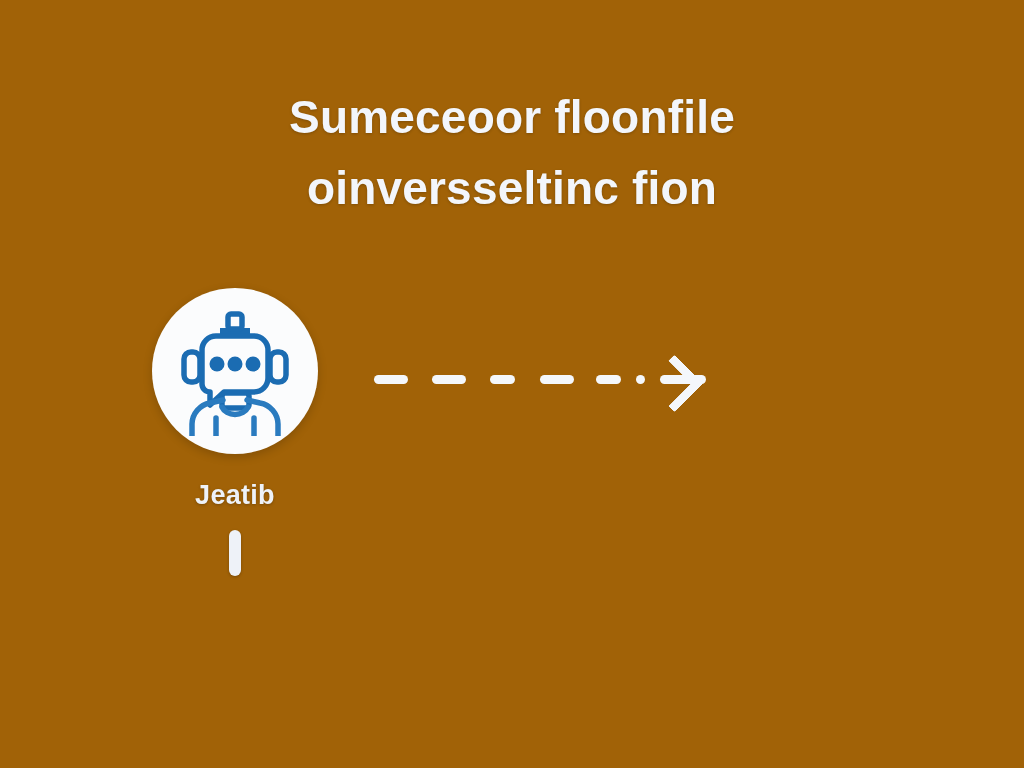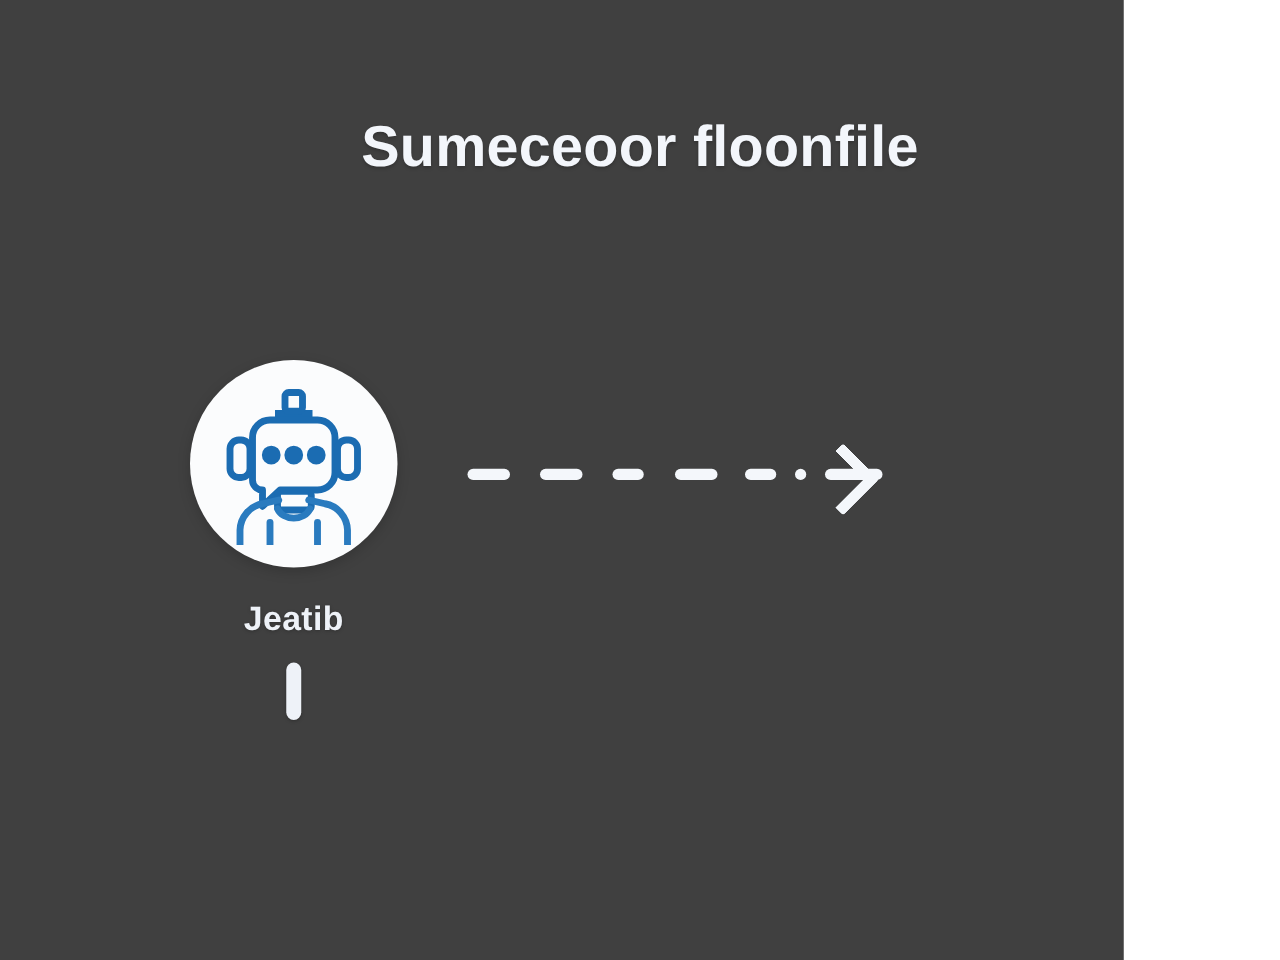--- a/index.html
+++ b/index.html
@@ -8,23 +8,23 @@
   }
   body {
     width: 1024px;
     height: 768px;
     overflow: hidden;
     font-family: "Liberation Sans", sans-serif;
   }
 
   #canvas {
     position: relative;
-    width: 899px;
+    width: 1024px;
     height: 768px;
-    background: #404040;
+    background: #a16207;
   }
 
   
   .title-block {
     position: absolute;
     left: 0;
     top: 82px;
     width: 1024px;
     text-align: center;
   }
@@ -135,20 +135,21 @@
     transform: rotate(45deg);
   }
 </style>
 </head>
 <body>
 
 <div id="canvas">
 
   <div class="title-block">
     <div class="title-line">Sumeceoor floonfile</div>
+    <div class="title-line">oinversseltinc fion</div>
   </div>
 
   <div class="flow">
 
     <div class="node node-left">
       <div class="disc">
         <svg width="130" height="130" viewBox="0 0 130 130">
           <g fill="none" stroke="#1b6cb2" stroke-width="5.5" stroke-linecap="round" stroke-linejoin="round">
 
             <path d="M50 22 h30 v7 h-30 z" fill="#1b6cb2" stroke="none"></path>

